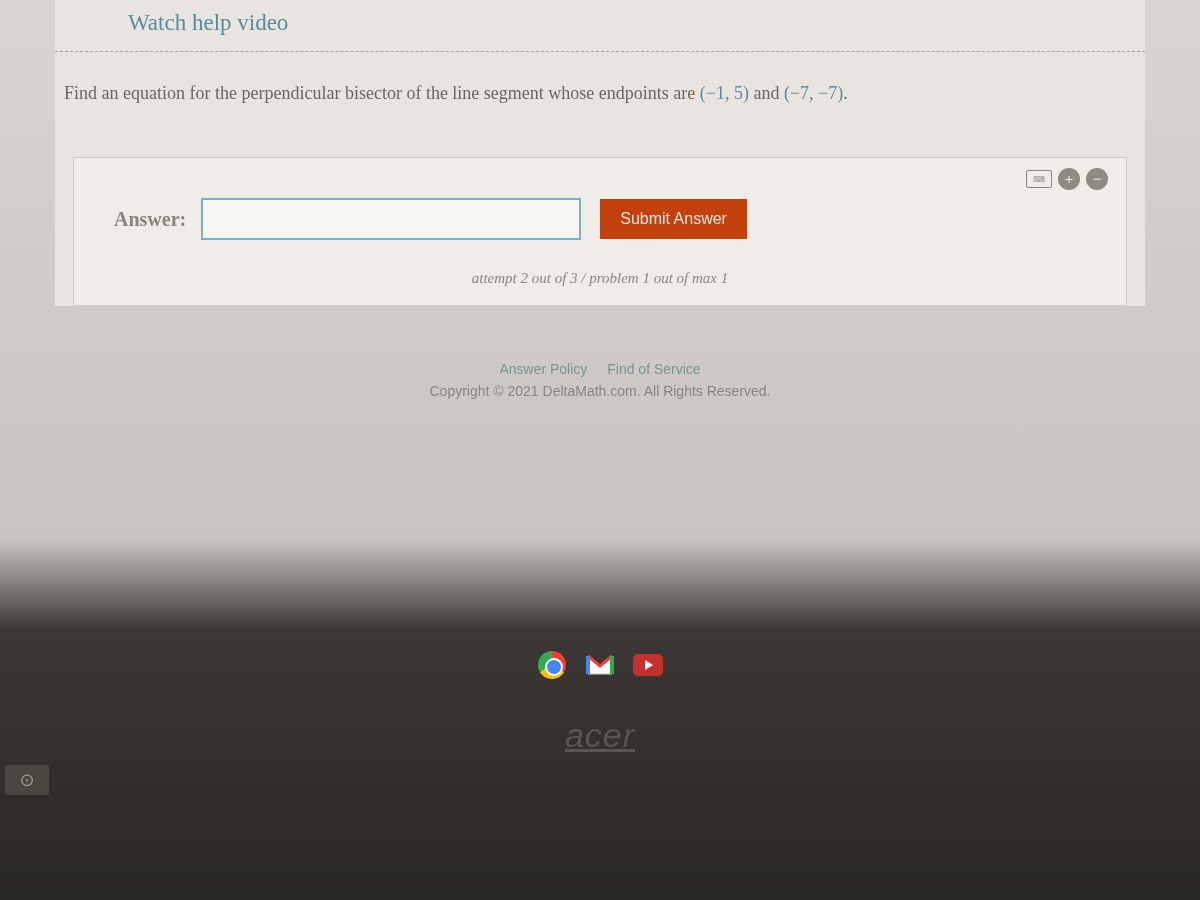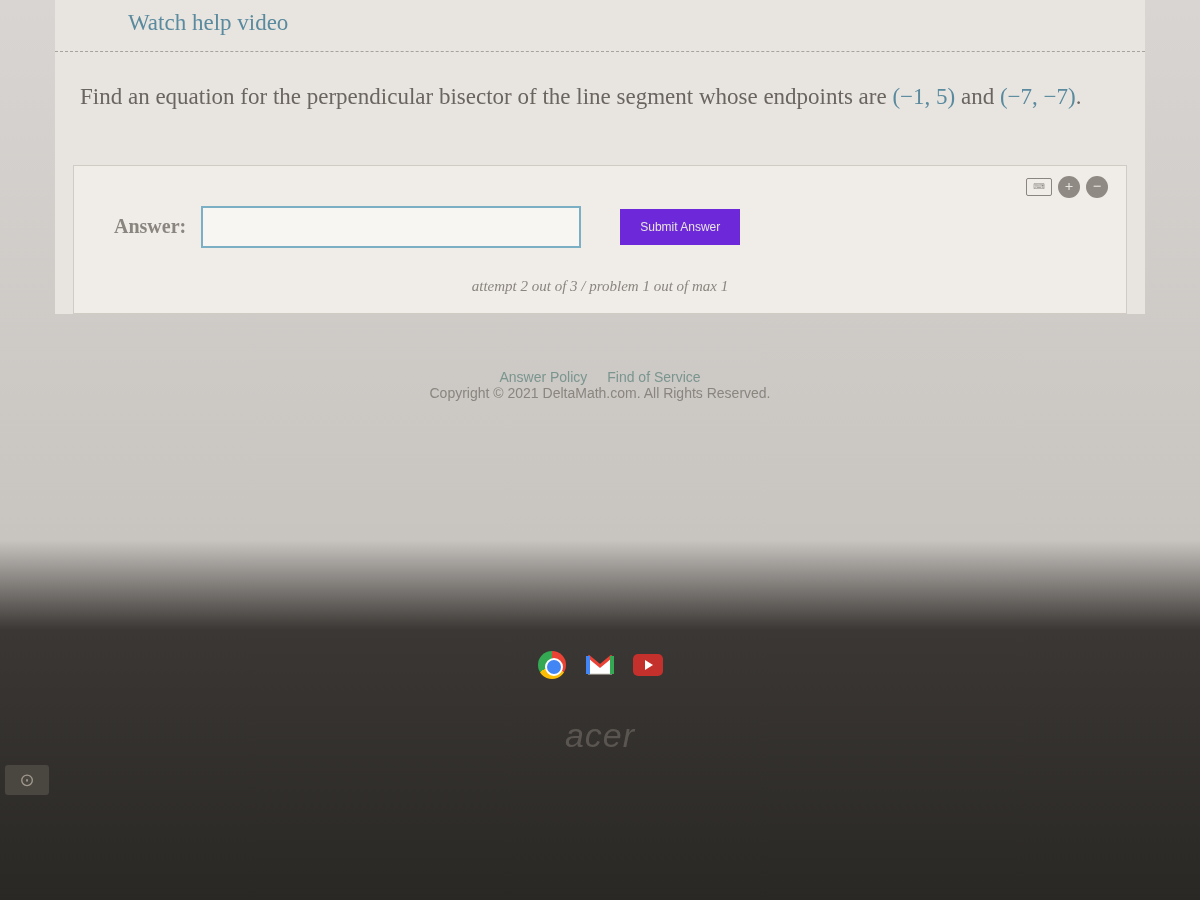--- a/index.html
+++ b/index.html
@@ -30,22 +30,22 @@
       color: #5a8a9e;
       font-size: 23px;
       cursor: pointer;
     }
     .divider {
       border: none;
       border-top: 1px dashed #a8a29b;
       margin: 0;
     }
     .question-text {
-      padding: 28px 25px 50px;
-      font-size: 23px;
+      padding: 28px 9px 50px;
+      font-size: 18px;
       color: #6b6560;
       line-height: 1.5;
       font-family: Liberation Serif, serif;
     }
     .math-coords {
       color: #5a8a9e;
     }
     .answer-box {
       background: #f0ede9;
       border: 1px solid #d0cbc3;
@@ -100,28 +100,28 @@
     .answer-input {
       width: 380px;
       height: 42px;
       border: 2px solid #7aafc4;
       background: #f8f6f3;
       padding: 0 10px;
       font-size: 18px;
       outline: none;
     }
     .submit-btn {
-      background: #6d28d9;
+      background: #c2410c;
       color: #e8e5e1;
       border: none;
       padding: 11px 20px;
-      font-size: 12px;
+      font-size: 16px;
       cursor: pointer;
       font-family: Arial, sans-serif;
-      margin-left: 24px;
+      margin-left: 4px;
     }
     .attempt-text {
       text-align: center;
       color: #8a857e;
       font-size: 15px;
       margin-top: 30px;
       font-style: italic;
     }
     .footer {
       text-align: center;
@@ -132,21 +132,21 @@
       color: #7a958f;
       font-size: 14px;
     }
     .footer-links span {
       margin: 0 8px;
       cursor: pointer;
     }
     .copyright {
       color: #8a857e;
       font-size: 14px;
-      margin-top: 0;
+      margin-top: 6px;
     }
     .taskbar {
       position: absolute;
       bottom: 220px;
       left: 0;
       right: 0;
       display: flex;
       justify-content: center;
       gap: 18px;
       align-items: center;
@@ -201,20 +201,21 @@
     .brand-text {
       position: absolute;
       bottom: 145px;
       left: 50%;
       transform: translateX(-50%);
       color: #5a5550;
       font-size: 34px;
       font-style: italic;
       font-family: Arial, sans-serif;
       letter-spacing: 1px;
+      text-decoration: underline;
     }
     .camera-badge {
       position: absolute;
       bottom: 105px;
       left: 5px;
       width: 44px;
       height: 30px;
       background: #4a4640;
       border-radius: 3px;
       display: flex;

